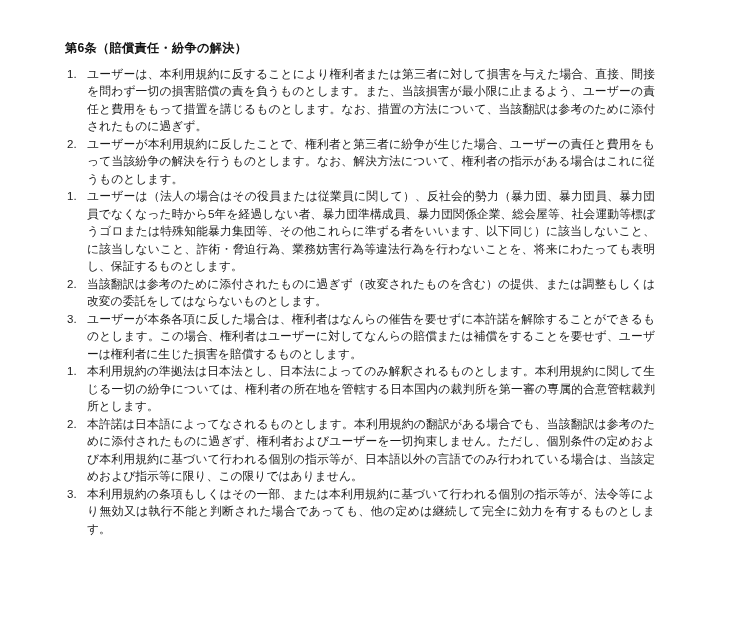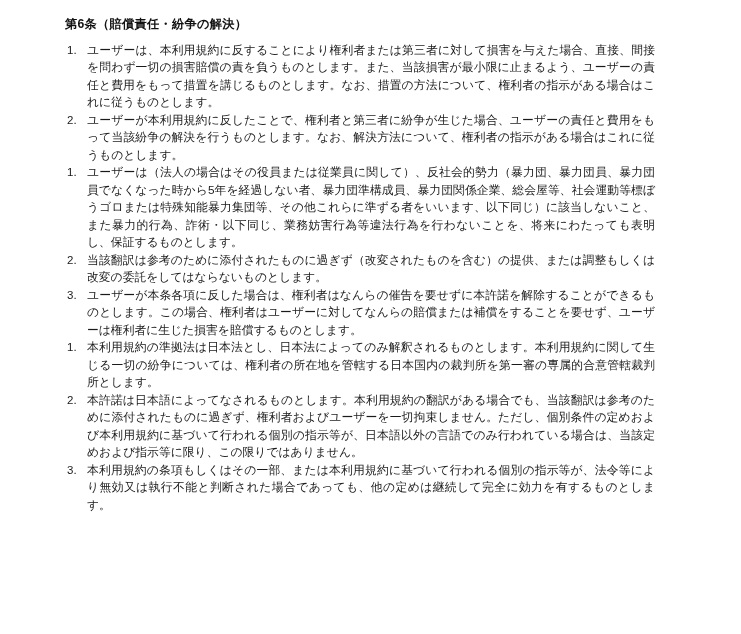--- a/index.html
+++ b/index.html
@@ -11,21 +11,21 @@
     width: 741px;
     height: 634px;
     overflow: hidden;
     font-family: "Liberation Sans", sans-serif;
     color: #1a1a1a;
   }
   .page {
     box-sizing: border-box;
     width: 741px;
     height: 634px;
-    padding: 16px 64px 0 65px;
+    padding: 40px 64px 0 65px;
     background: #ffffff;
   }
   .article-heading {
     font-size: 12.2px;
     font-weight: bold;
     line-height: 17.5px;
     margin: 16px 0 8px 0;
     letter-spacing: 0.3px;
     color: #111111;
   }
@@ -61,34 +61,34 @@
 </head>
 <body>
 
 <main class="page">
 
   <section class="article">
     <h2 class="article-heading">第6条（賠償責任・紛争の解決）</h2>
     <div class="article-items">
       <div class="clause-item">
         <span class="clause-number">1.</span>
-        <p class="clause-text">ユーザーは、本利用規約に反することにより権利者または第三者に対して損害を与えた場合、直接、間接を問わず一切の損害賠償の責を負うものとします。また、当該損害が最小限に止まるよう、ユーザーの責任と費用をもって措置を講じるものとします。なお、措置の方法について、権利者の指示がある場合はこれに従うものとします。</p>
+        <p class="clause-text">ユーザーは、本利用規約に反することにより権利者または第三者に対して損害を与えた場合、直接、間接を問わず一切の損害賠償の責を負うものとします。また、当該損害が最小限に止まるよう、ユーザーの責任と費用をもって措置を講じるものとします。なお、措置の方法について、当該翻訳は参考のために添付されたものに過ぎず。</p>
       </div>
       <div class="clause-item">
         <span class="clause-number">2.</span>
         <p class="clause-text">ユーザーが本利用規約に反したことで、権利者と第三者に紛争が生じた場合、ユーザーの責任と費用をもって当該紛争の解決を行うものとします。なお、解決方法について、権利者の指示がある場合はこれに従うものとします。</p>
       </div>
     </div>
   </section>
 
   <section class="article">
     <div class="article-items">
       <div class="clause-item">
         <span class="clause-number">1.</span>
-        <p class="clause-text">ユーザーは（法人の場合はその役員または従業員に関して）、反社会的勢力（暴力団、暴力団員、暴力団員でなくなった時から5年を経過しない者、暴力団準構成員、暴力団関係企業、総会屋等、社会運動等標ぼうゴロまたは特殊知能暴力集団等、その他これらに準ずる者をいいます、以下同じ）に該当しないこと、また暴力的行為、詐術・以下同じ、業務妨害行為等違法行為を行わないことを、将来にわたっても表明し、保証するものとします。</p>
+        <p class="clause-text">ユーザーは（法人の場合はその役員または従業員に関して）、反社会的勢力（暴力団、暴力団員、暴力団員でなくなった時から5年を経過しない者、暴力団準構成員、暴力団関係企業、総会屋等、社会運動等標ぼうゴロまたは特殊知能暴力集団等、その他これらに準ずる者をいいます、以下同じ）に該当しないこと、に該当しないこと、詐術・脅迫行為、業務妨害行為等違法行為を行わないことを、将来にわたっても表明し、保証するものとします。</p>
       </div>
       <div class="clause-item">
         <span class="clause-number">2.</span>
         <p class="clause-text">当該翻訳は参考のために添付されたものに過ぎず（改変されたものを含む）の提供、または調整もしくは改変の委託をしてはならないものとします。</p>
       </div>
       <div class="clause-item">
         <span class="clause-number">3.</span>
         <p class="clause-text">ユーザーが本条各項に反した場合は、権利者はなんらの催告を要せずに本許諾を解除することができるものとします。この場合、権利者はユーザーに対してなんらの賠償または補償をすることを要せず、ユーザーは権利者に生じた損害を賠償するものとします。</p>
       </div>
     </div>

